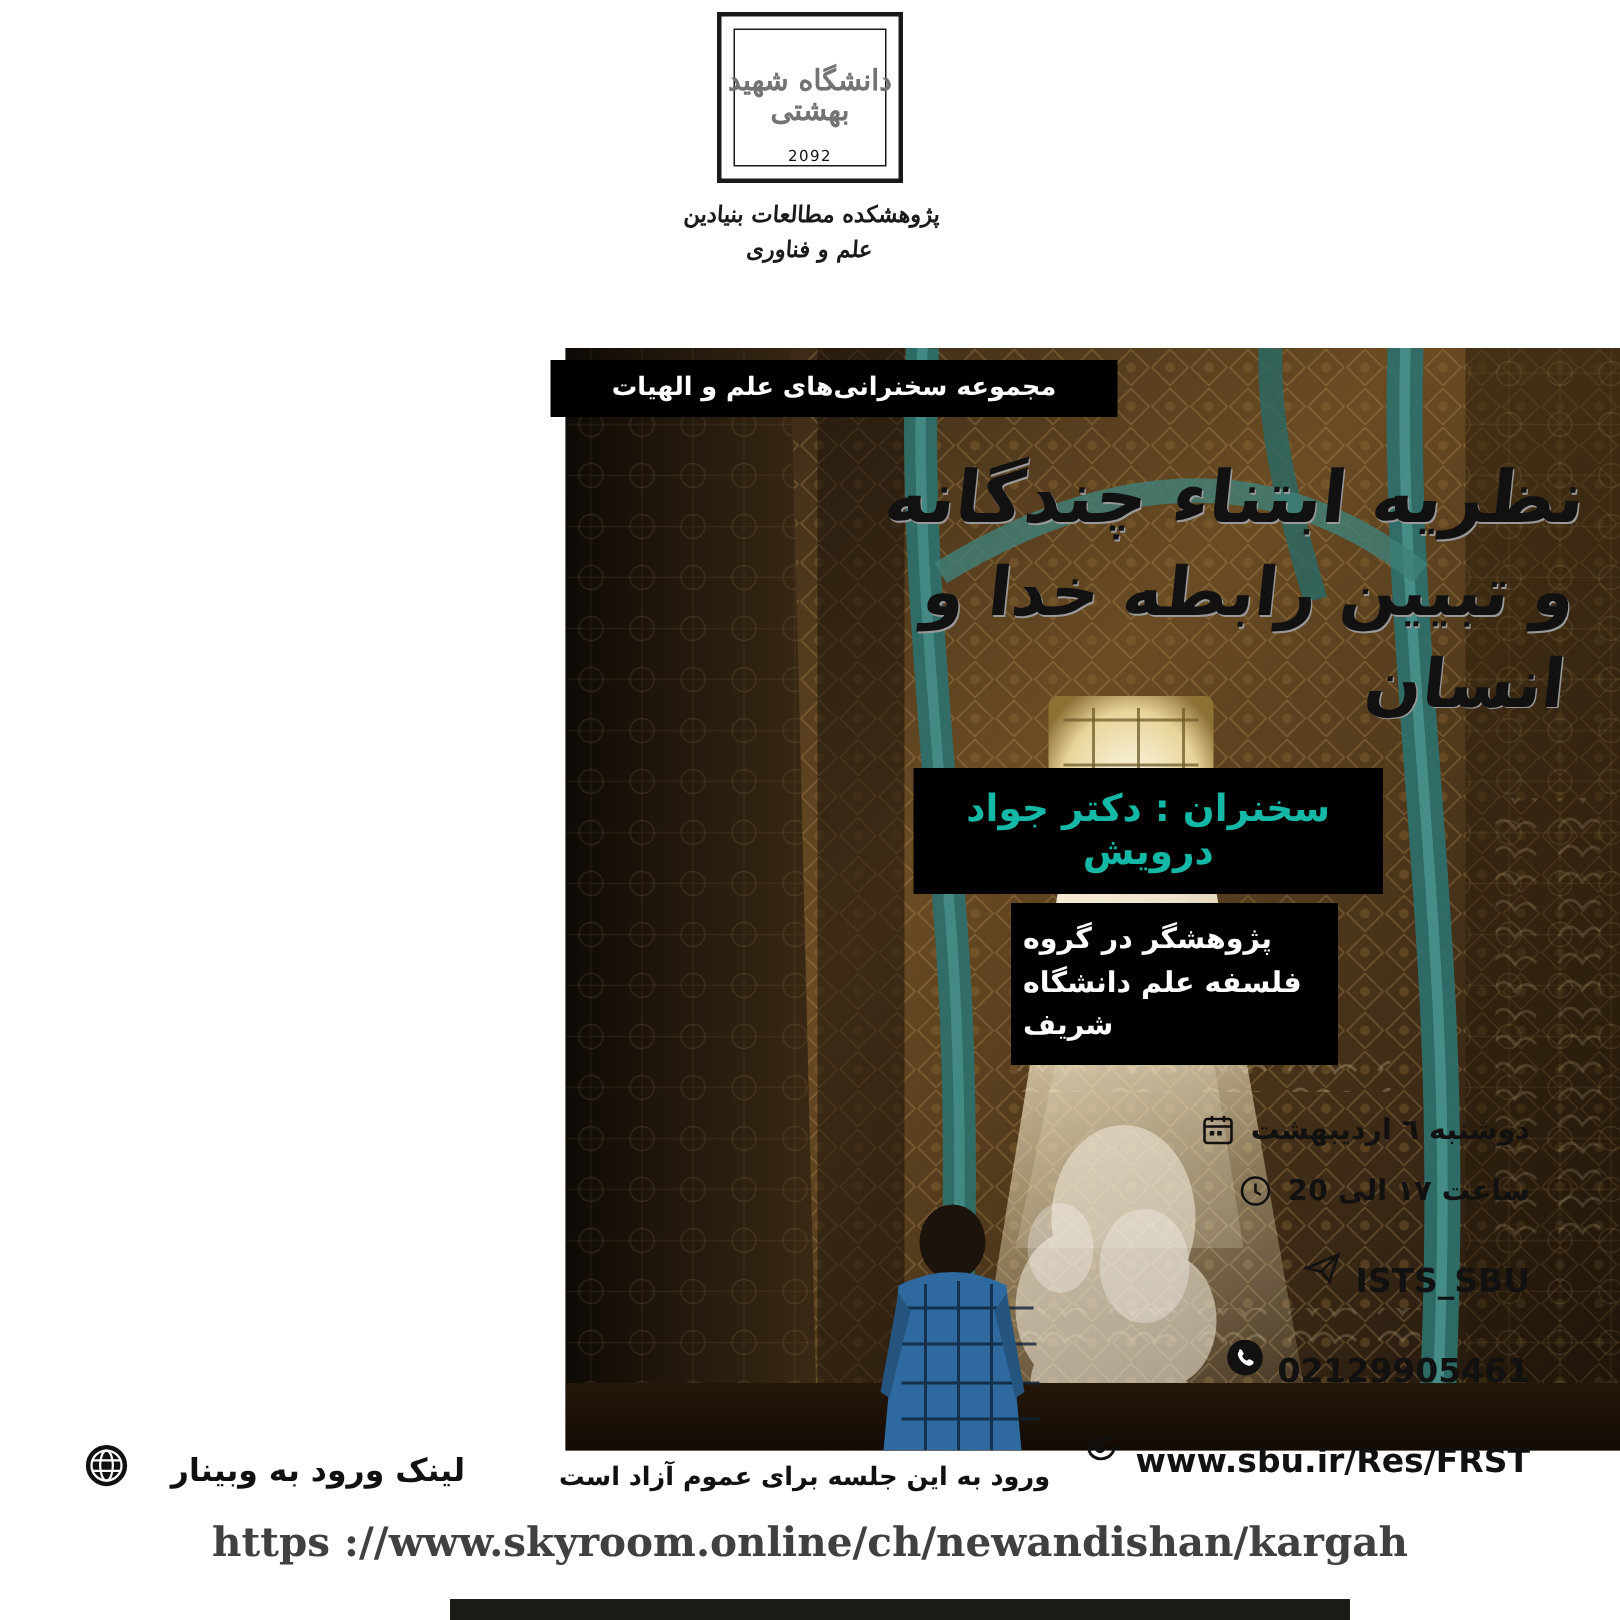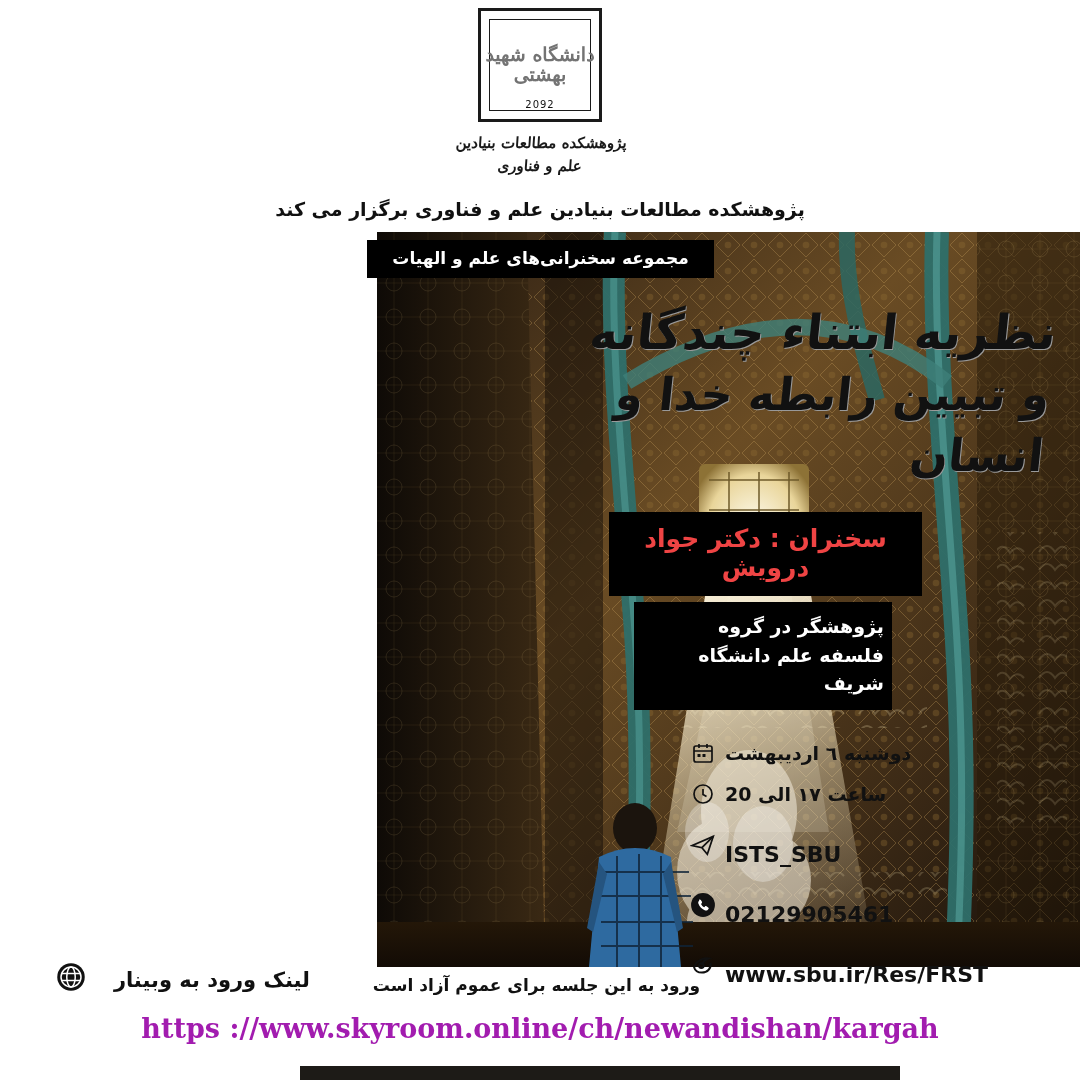--- a/index.html
+++ b/index.html
@@ -90,21 +90,21 @@
     font-size: 19px;
     font-weight: bold;
     color: #111;
   }
 
   
   .series-ribbon {
     position: absolute;
     top: 240px;
     left: 367px;
-    width: 347px;
+    width: 378px;
     background: #000;
     color: #fff;
     text-align: center;
     font-size: 17px;
     font-weight: bold;
     padding: 8px 4px 10px;
     box-sizing: border-box;
   }
 
   
@@ -135,52 +135,52 @@
   }
   .title .l2 { font-size: 45px; }
 
   
   .speaker-box {
     position: absolute;
     top: 512px;
     right: 158px;
     width: 313px;
     background: #000;
-    color: #ef4444;
+    color: #14b8a6;
     font-size: 25px;
     font-weight: bold;
     text-align: center;
     padding: 12px 10px 14px;
     box-sizing: border-box;
   }
   .affil-box {
     position: absolute;
     top: 602px;
     right: 188px;
-    width: 258px;
+    width: 218px;
     background: #000;
     color: #fff;
     font-size: 19px;
     font-weight: bold;
-    text-align: right;
+    text-align: left;
     line-height: 1.5;
     padding: 10px 8px 12px;
     box-sizing: border-box;
   }
 
   
   .info-list {
     position: absolute;
     top: 740px;
     right: 60px;
     width: 330px;
     display: flex;
     flex-direction: column;
     gap: 15px;
-    align-items: flex-end;
+    align-items: flex-start;
   }
   .info-row {
     display: flex;
     flex-direction: row;
     align-items: center;
     gap: 9px;
     font-size: 19px;
     font-weight: bold;
     color: #111;
     direction: rtl;
@@ -222,21 +222,21 @@
   .url-line {
     position: absolute;
     top: 1013px;
     left: 0;
     right: 0;
     text-align: center;
     direction: ltr;
     font-family: "DejaVu Serif", "Liberation Serif", serif;
     font-size: 27px;
     font-weight: bold;
-    color: #a21caf;
+    color: #404040;
   }
   .bottom-strip {
     position: absolute;
     left: 300px;
     bottom: 0;
     width: 600px;
     height: 14px;
     background: #1d1b17;
   }
 </style>
@@ -249,21 +249,20 @@
     <div class="logo-mark">
       <div class="logo-calligraphy">دانشگاه شهید بهشتی</div>
       <div class="logo-year">2092</div>
     </div>
     <div class="logo-sub">
       <div>پژوهشکده مطالعات بنیادین</div>
       <div>علم و فناوری</div>
     </div>
   </div>
 
-  <div class="organizer">پژوهشکده مطالعات بنیادین علم و فناوری برگزار می کند</div>
 
   <div class="photo">
     <svg width="703" height="735" viewBox="0 0 703 735" xmlns="http://www.w3.org/2000/svg" aria-hidden="true">
       <defs>
         <linearGradient id="wallGrad" x1="0" y1="0" x2="1" y2="1">
           <stop offset="0%" stop-color="#2a1d12"></stop>
           <stop offset="40%" stop-color="#6a4c24"></stop>
           <stop offset="75%" stop-color="#3c2a16"></stop>
           <stop offset="100%" stop-color="#160f09"></stop>
         </linearGradient>

